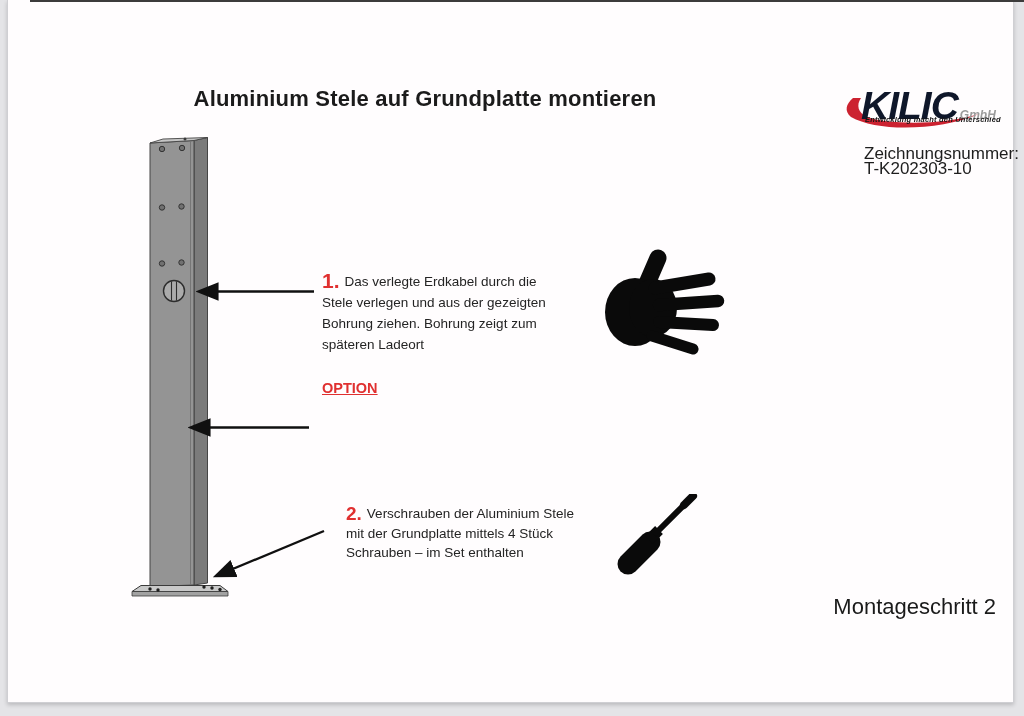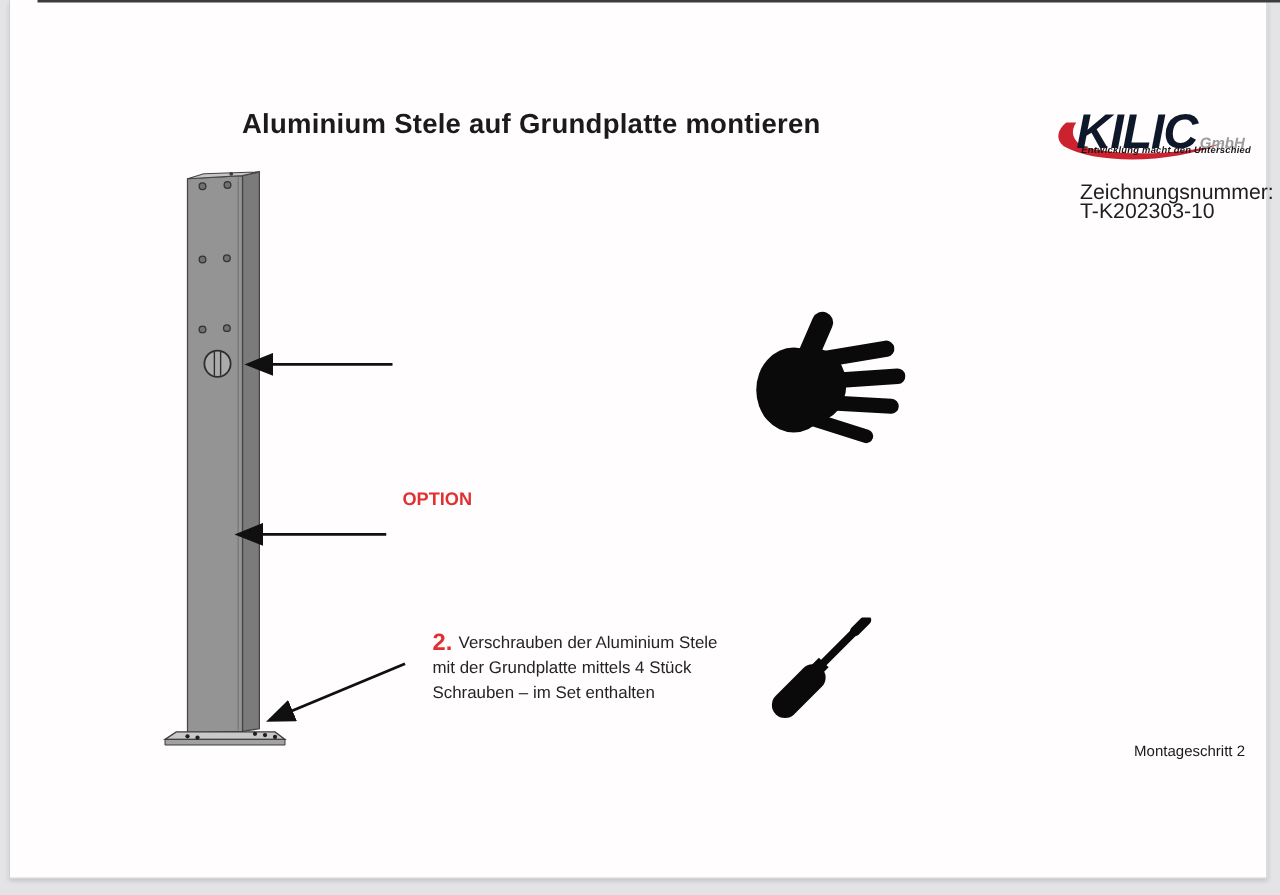--- a/index.html
+++ b/index.html
@@ -33,27 +33,27 @@
   .diagram { position:absolute; left:0; top:0; width:1024px; height:716px;
     pointer-events:none; }
 
   .step { position:absolute; color:#242424; font-size:13.5px; }
   .step .num { font-weight:700; font-size:21px; line-height:1;
     margin-right:5px; vertical-align:-2px; }
   .step1 { left:322px; top:270px; width:232px; line-height:21px; }
   .step2 { left:346px; top:504px; width:240px; line-height:19.5px; }
   .step2 .num { font-size:19px; }
 
-  .option-heading { position:absolute; left:322px; top:392px;
-    font-size:14.5px; font-weight:700; }
+  .option-heading { position:absolute; left:322px; top:380px;
+    font-size:14.5px; font-weight:700;text-decoration:underline; }
   .option-text { position:absolute; left:322px; top:414px; width:312px;
     font-size:13.5px; line-height:19px; white-space:pre-line; }
 
   .footer-label { position:absolute; left:826px; top:594px; width:170px;
-    text-align:right; font-size:12px; color:#1a1a1a; }
+    text-align:right; font-size:22px; color:#1a1a1a; }
 
   .hand-icon { position:absolute; left:597px; top:246px; width:132px; height:112px; }
   .screwdriver-icon { position:absolute; left:612px; top:494px; width:86px; height:86px; }
 </style>
 </head>
 <body>
 
 <div class="stage">
   <div class="page"></div>
   <div class="top-line"></div>
@@ -114,20 +114,23 @@
       <circle cx="204" cy="587" r="1.7"></circle>
         <circle cx="212" cy="588" r="1.7"></circle>
       <circle cx="220" cy="589.5" r="1.7"></circle>
     </g>
 
     <line x1="314" y1="291.5" x2="199" y2="291.5" stroke="#101010" stroke-width="2.3" marker-end="url(#ah)"></line>
     <line x1="309" y1="427.5" x2="191" y2="427.5" stroke="#101010" stroke-width="2.3" marker-end="url(#ah)"></line>
     <line x1="324" y1="531" x2="216" y2="576" stroke="#101010" stroke-width="2.3" marker-end="url(#ah)"></line>
   </svg>
 
+  <div class="step step1">
+    <span class="num" style="color:#e03030">1.</span><span>Das verlegte Erdkabel durch die Stele verlegen und aus der gezeigten Bohrung ziehen. Bohrung zeigt zum späteren Ladeort</span>
+  </div>
 
   <div class="option-heading" style="color:#e03030">OPTION</div>
 
   <div class="step step2">
     <span class="num" style="color:#e03030">2.</span><span>Verschrauben der Aluminium Stele mit der Grundplatte mittels 4 Stück Schrauben – im Set enthalten</span>
   </div>
 
   <svg class="hand-icon" viewBox="0 0 132 112">
     <g fill="#0a0a0a" stroke="#0a0a0a" stroke-linecap="round">
       <line x1="48" y1="42" x2="61" y2="12" stroke-width="17"></line>

